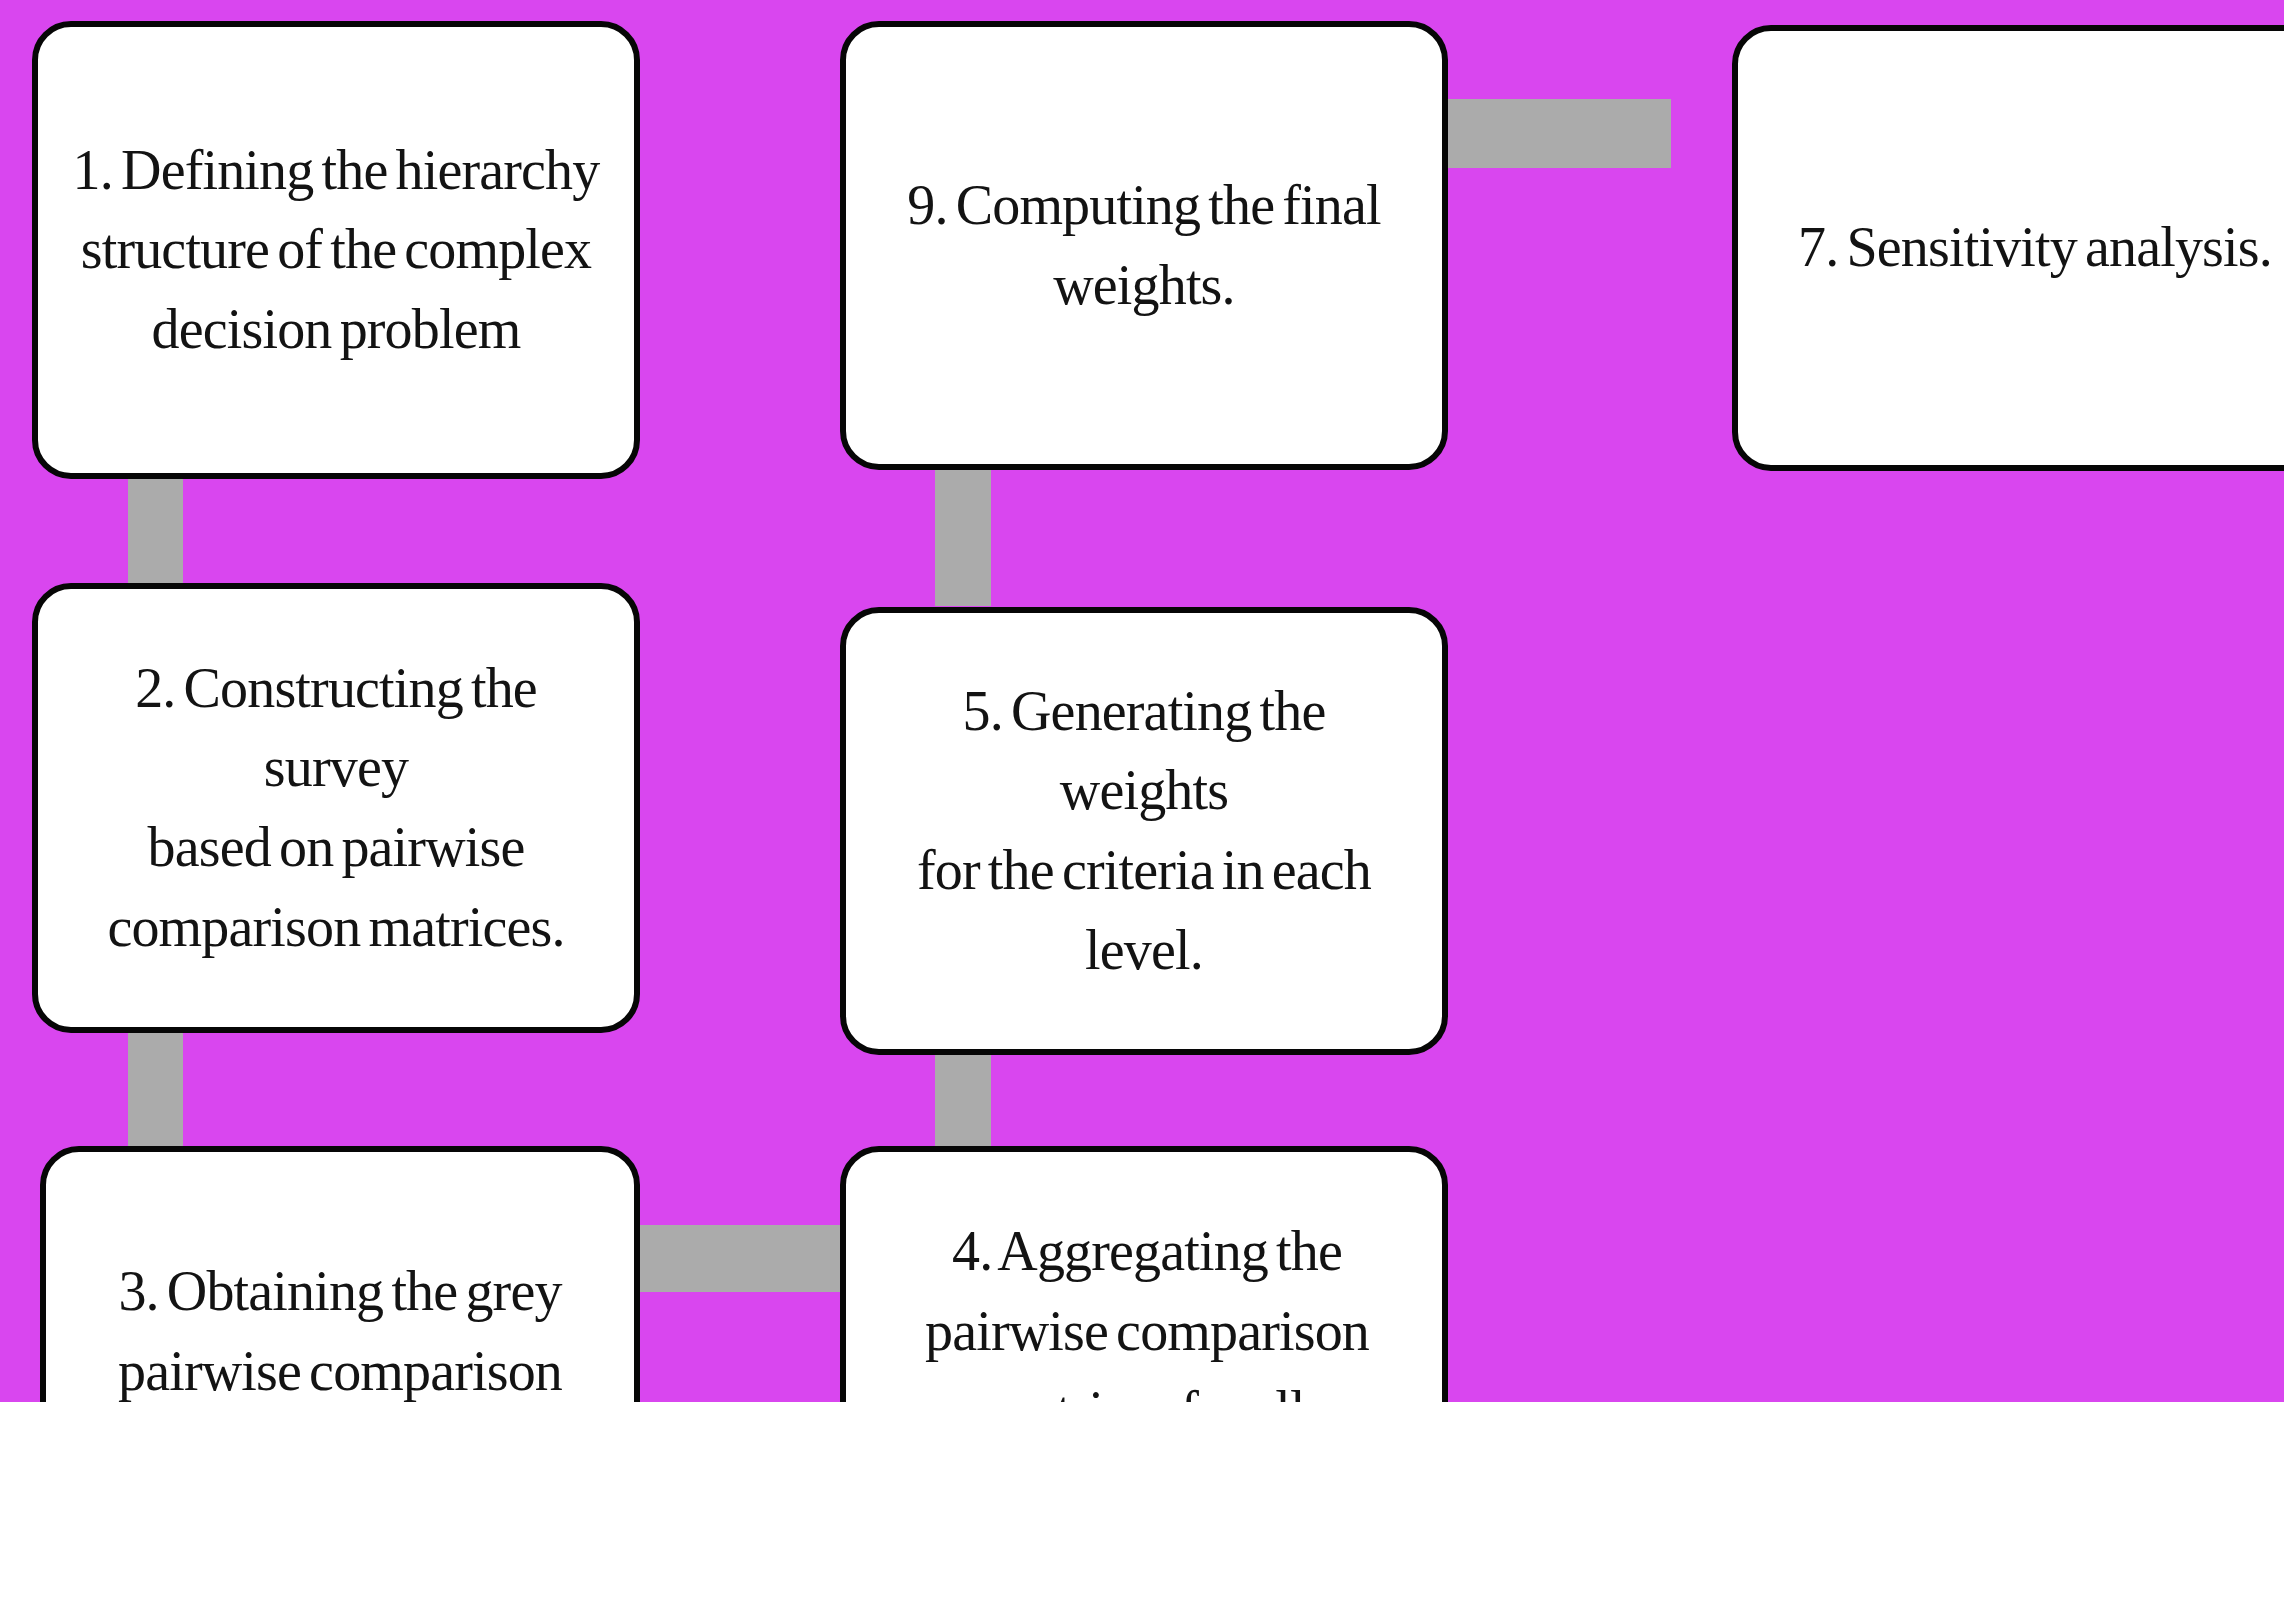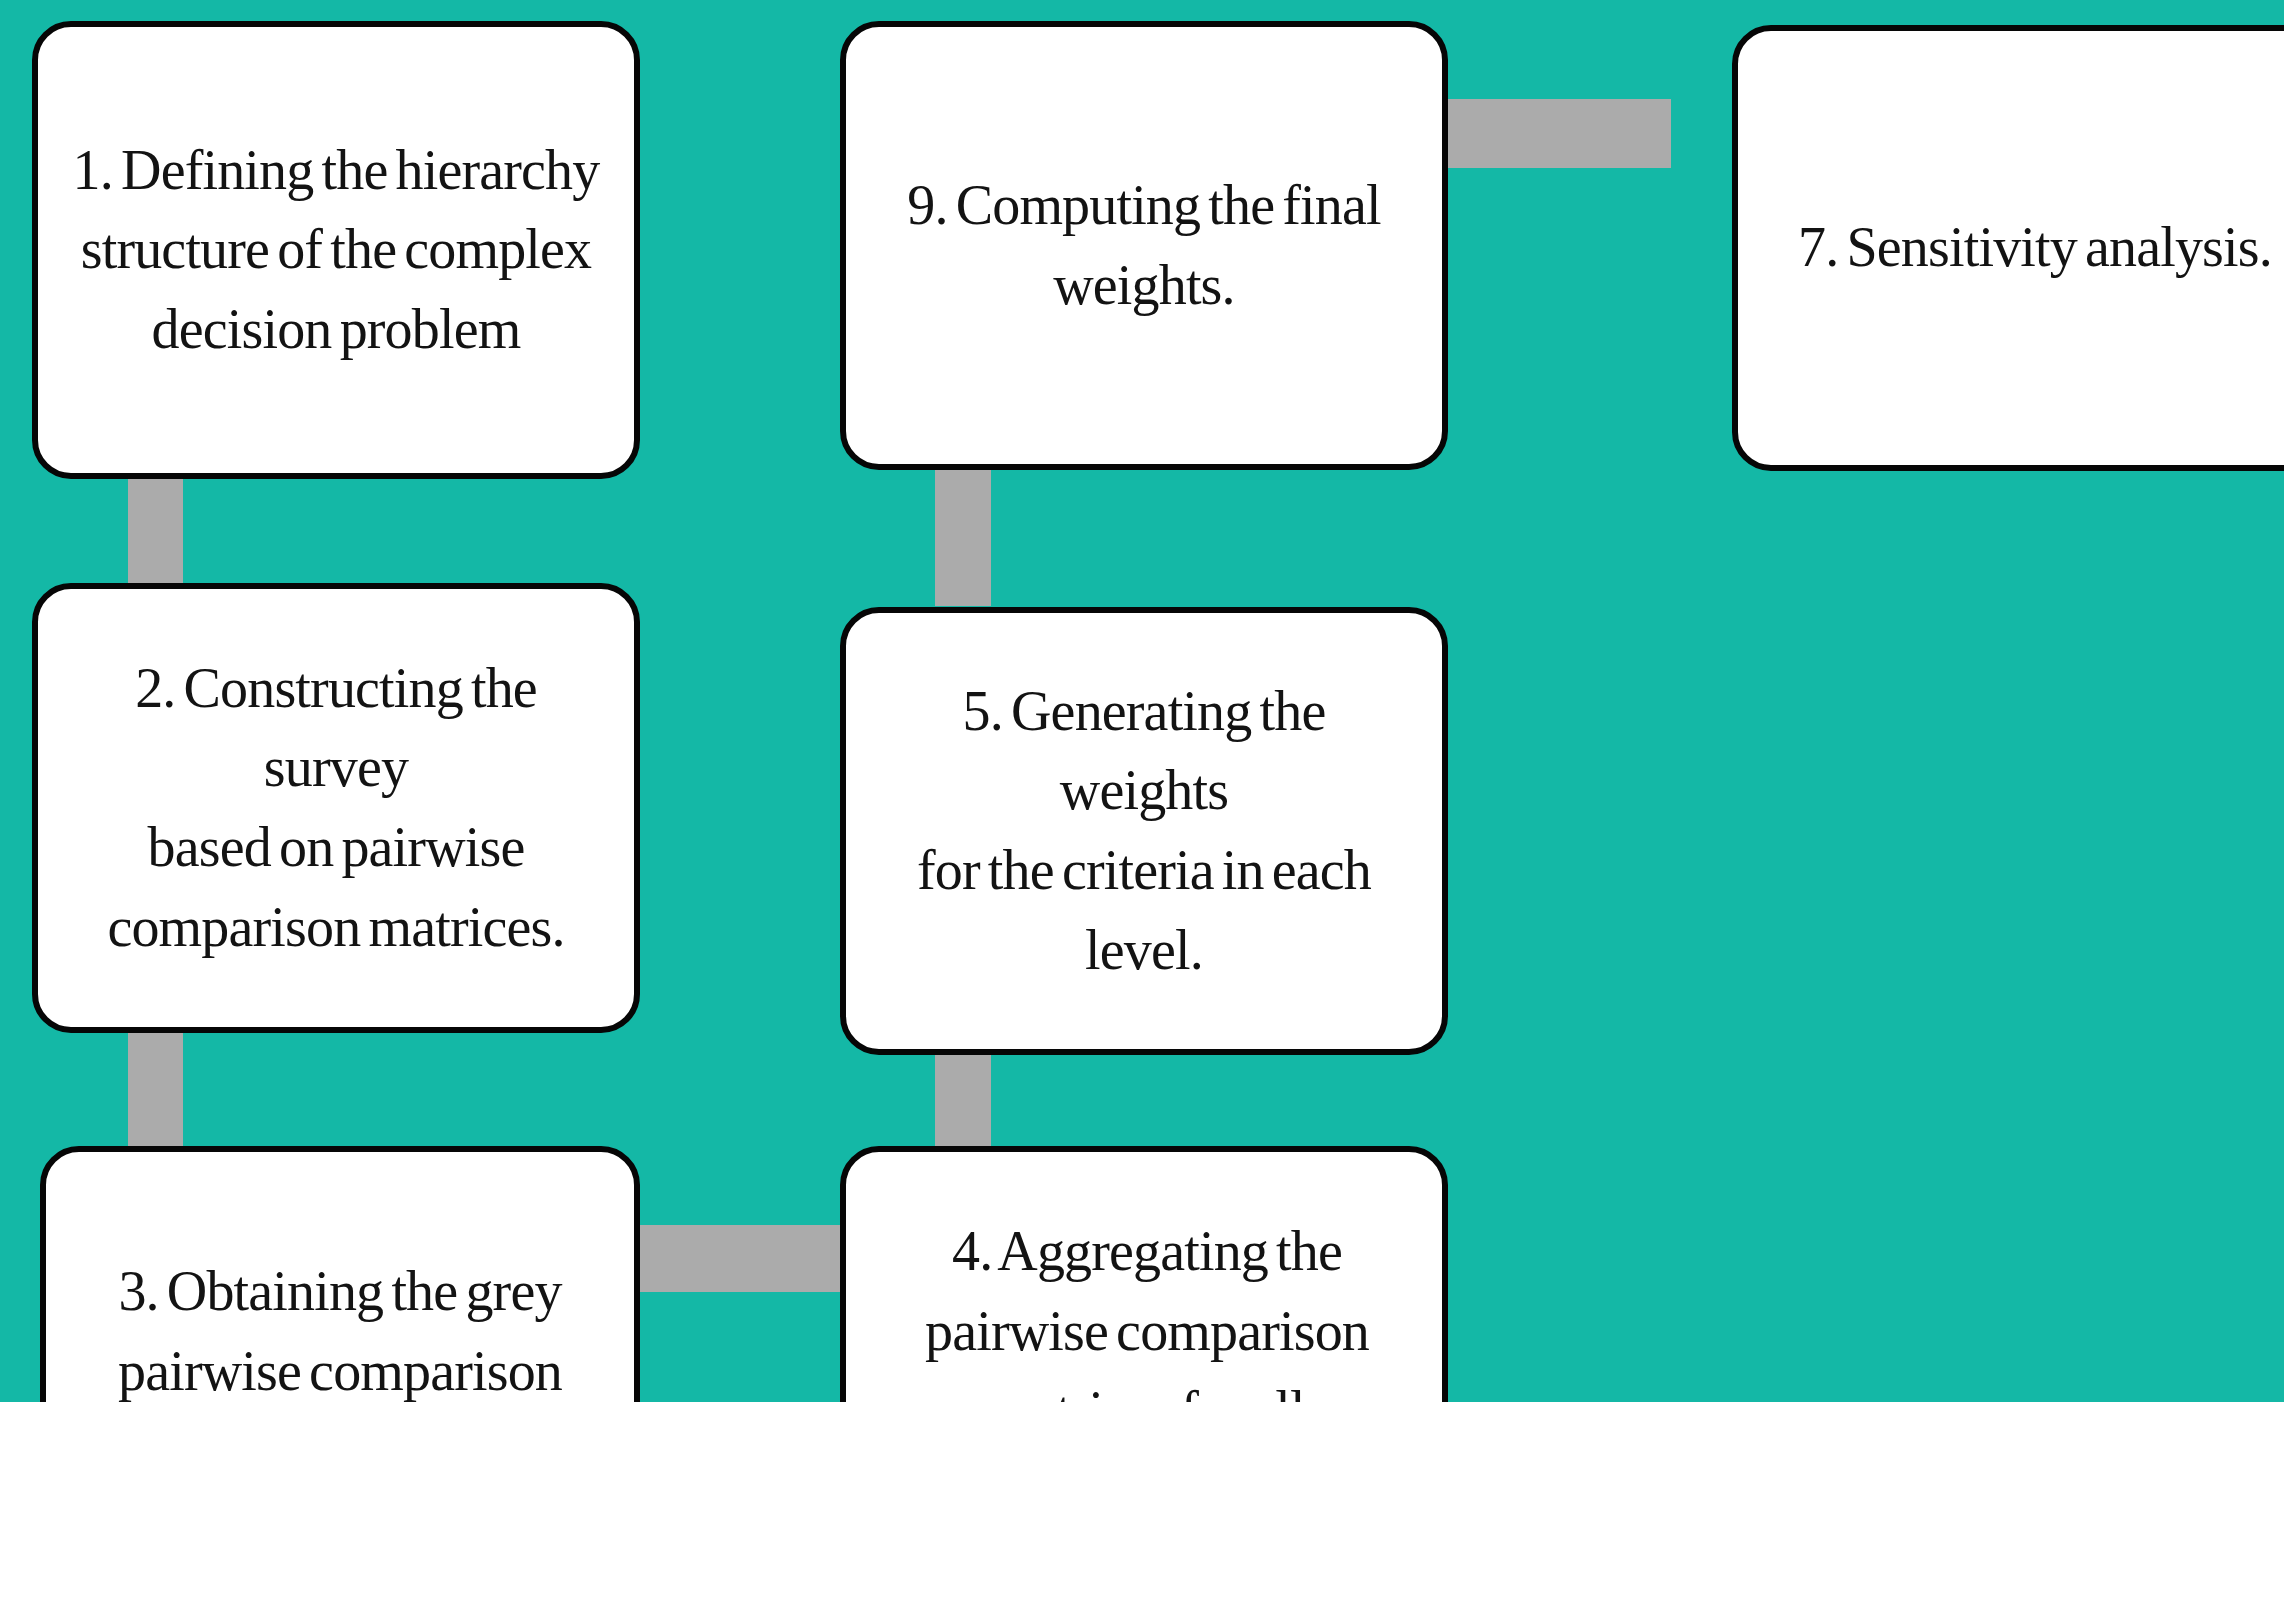--- a/index.html
+++ b/index.html
@@ -4,21 +4,21 @@
 <style>
   html, body {
     margin: 0;
     padding: 0;
     background: #ffffff;
   }
   .canvas {
     position: relative;
     width: 2284px;
     height: 1402px;
-    background: #14b8a6;
+    background: #d946ef;
     font-family: "Liberation Serif", "DejaVu Serif", serif;
     overflow: hidden;
   }
   .node {
     position: absolute;
     box-sizing: border-box;
     background: #ffffff;
     border: 6.3px solid #060606;
     border-radius: 39px;
     display: flex;

